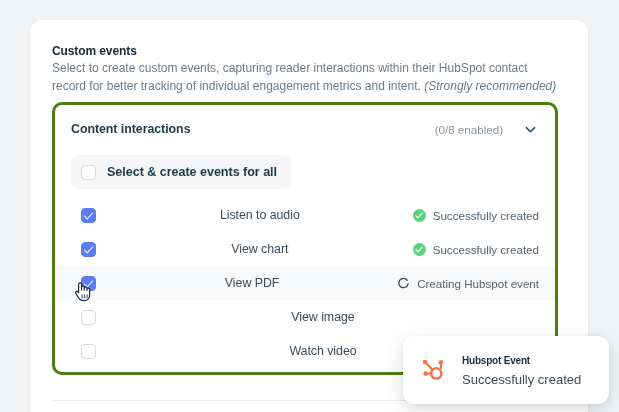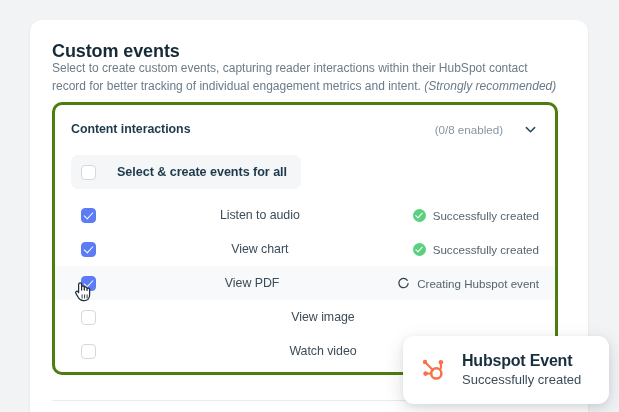--- a/index.html
+++ b/index.html
@@ -28,21 +28,21 @@
     border-radius: 12px;
     box-shadow: 0 1px 3px rgba(16,24,40,0.06), 0 1px 2px rgba(16,24,40,0.04);
     overflow: hidden;
   }
 
   .section-head {
     padding: 22px 22px 0 22px;
   }
 
   .section-title {
-    font-size: 18px;
+    font-size: 12px;
     font-weight: bold;
     color: #172b36;
     letter-spacing: -0.1px;
     line-height: 18px;
   }
 
   .section-desc {
     margin-top: 0;
     font-size: 12px;
     line-height: 17.5px;
@@ -104,21 +104,21 @@
     background: #f4f6f8;
     display: inline-flex;
     align-items: center;
     padding: 0 14px 0 10px;
     cursor: pointer;
   }
   .select-all-label {
     font-size: 12.6px;
     font-weight: bold;
     color: #1d3a4a;
-    margin-left: 21px;
+    margin-left: 11px;
     letter-spacing: -0.05px;
   }
 
   
   .cb {
     width: 15px;
     height: 15px;
     border-radius: 4px;
     border: 1.3px solid #d3d9df;
     background: #ffffff;
@@ -245,21 +245,21 @@
     flex: 0 0 auto;
     display: flex;
     align-items: center;
     justify-content: center;
   }
   .toast-icon svg { display: block; }
 
   .toast-body { margin-left: 13px; }
 
   .toast-title {
-    font-size: 16px;
+    font-size: 10px;
     font-weight: bold;
     color: #18303e;
     line-height: 19px;
     letter-spacing: -0.2px;
   }
 
   .toast-sub {
     font-size: 13px;
     color: #3c4c58;
     line-height: 18px;

